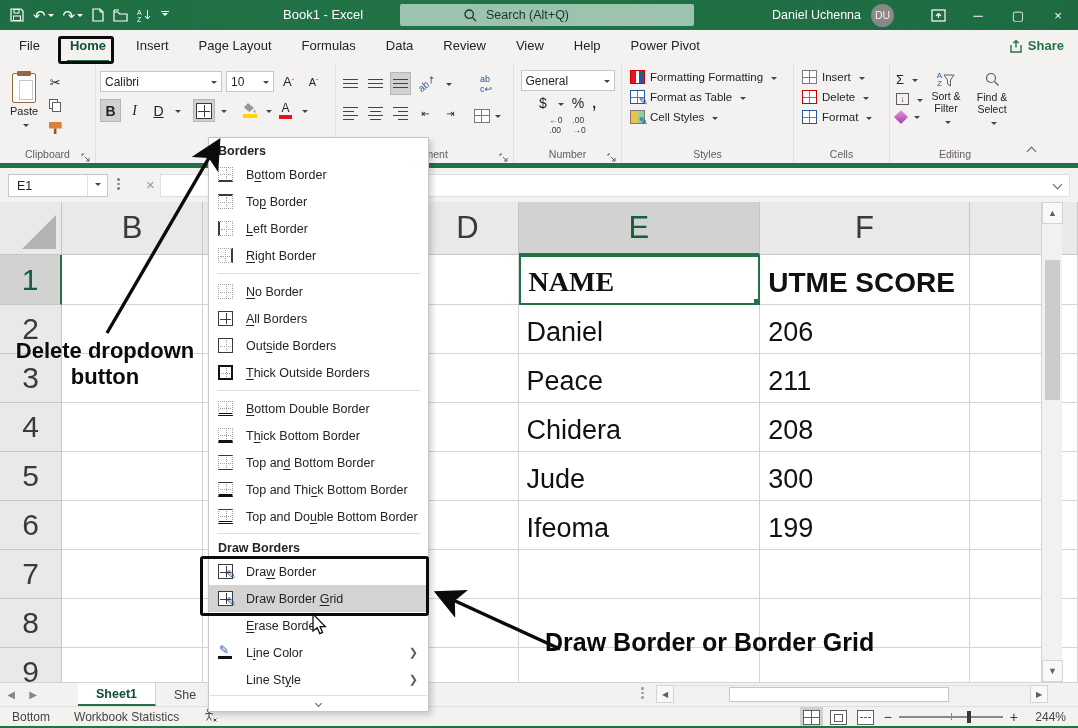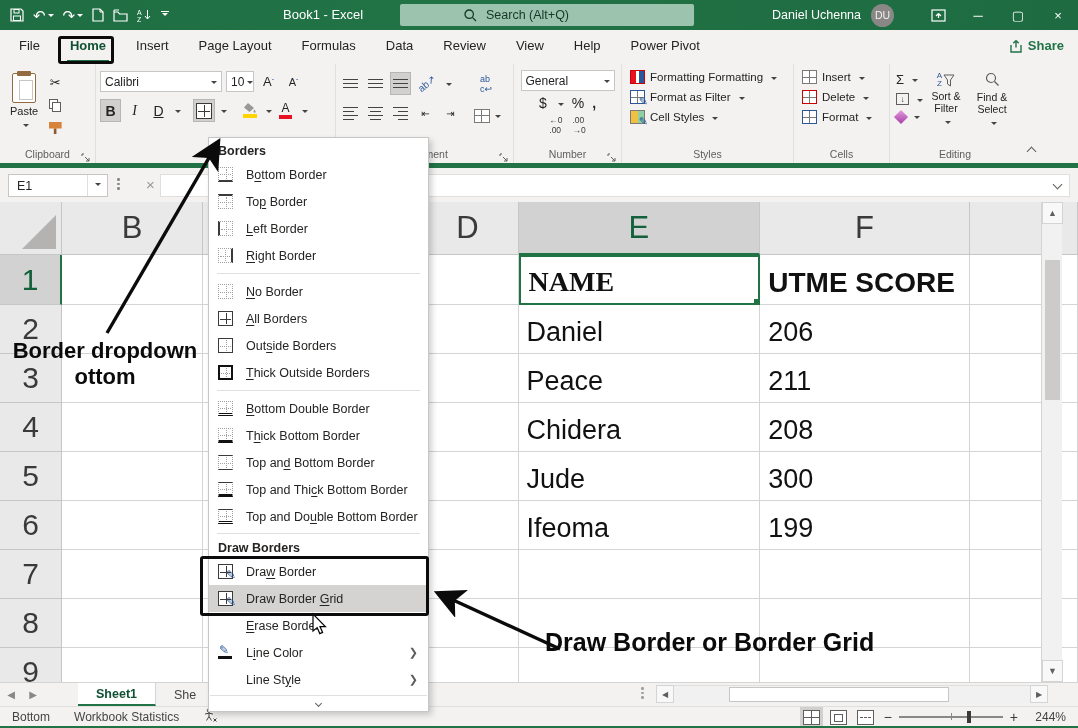--- a/index.html
+++ b/index.html
@@ -275,21 +275,21 @@
         </svg></span>
   </div>
 
   <div class="rgroup" style="width:240px">
     <div style="display:flex;flex-direction:column;gap:6px;width:100%">
       <div style="display:flex;gap:4px;align-items:center">
         <span class="combo" style="width:122px">
             <span>Calibri</span>
             <span class="ddg"></span>
           </span>
-        <span class="combo" style="width:28px">
+        <span class="combo" style="width:48px">
             <span>10</span>
             <span class="ddg"></span>
           </span>
         <span class="fbtn" style="font-size:13px">A<sup style="font-size:7px;color:#2b579a">ˆ</sup></span>
         <span class="fbtn" style="font-size:11px">A<sup style="font-size:7px;color:#2b579a">ˇ</sup></span>
       </div>
       <div style="display:flex;gap:3px;align-items:center">
         <span class="fbtn on" style="font-weight:700">B</span>
         <span class="fbtn" style="font-style:italic;font-family:'Liberation Serif',serif">I</span>
         <span class="fbtn" style="text-decoration:underline">D</span>
@@ -421,21 +421,21 @@
           <span style="position:absolute;inset:0;border:1px solid #c00;background:linear-gradient(90deg,#e81123 35%,#fff 35%,#fff 65%,#2b579a 65%)"></span>
         </span>
         <span>Formatting Formatting</span>
         <span class="ddg"></span>
       </div>
     <div class="srow">
         <span class="miniico">
           <span class="grid-ico" style="position:absolute;inset:0;border-color:#2b579a"></span>
           <span class="pencil" style="position:absolute;right:-3px;bottom:-3px">✎</span>
         </span>
-        <span>Format as Filter</span>
+        <span>Format as Table</span>
         <span class="ddg"></span>
       </div>
     <div class="srow">
         <span class="miniico">
           <span style="position:absolute;inset:0;border:1px solid #7a7a7a;background:linear-gradient(90deg,#f0c040 50%,#8fd0a0 50%)"></span>
           <span class="pencil" style="position:absolute;right:-3px;bottom:-3px">✎</span>
         </span>
         <span>Cell Styles</span>
         <span class="ddg"></span>
       </div>
@@ -750,21 +750,21 @@
       <span>Line St<u>y</u>le</span>
       <span class="subarr">❯</span>
     </div>
     <div id="menu-more">
       <span class="chev"></span>
     </div>
   </div>
 
 <div class="abs ann-rect" id="home-rect"></div>
 <div class="abs ann-rect" id="menu-rect"></div>
-<div class="abs ann-text" id="ann1">Border dropdown ottom</div>
+<div class="abs ann-text" id="ann1">Delete dropdown button</div>
 <div class="abs ann-text" id="ann2">Draw Border or Border Grid</div>
 <svg class="abs" id="annsvg">
   <defs>
     <marker id="ah" markerWidth="9" markerHeight="9" refX="7" refY="4.5" orient="auto">
       <path d="M0 0 L9 4.5 L0 9 L2.2 4.5 Z" fill="#0b0b0b"></path>
     </marker>
   </defs>
   <line x1="107" y1="333" x2="217" y2="144" stroke="#0b0b0b" stroke-width="3.4" marker-end="url(#ah)"></line>
   <line x1="560" y1="649" x2="440" y2="594" stroke="#0b0b0b" stroke-width="3.4" marker-end="url(#ah)"></line>
   <g transform="translate(313,614)">

